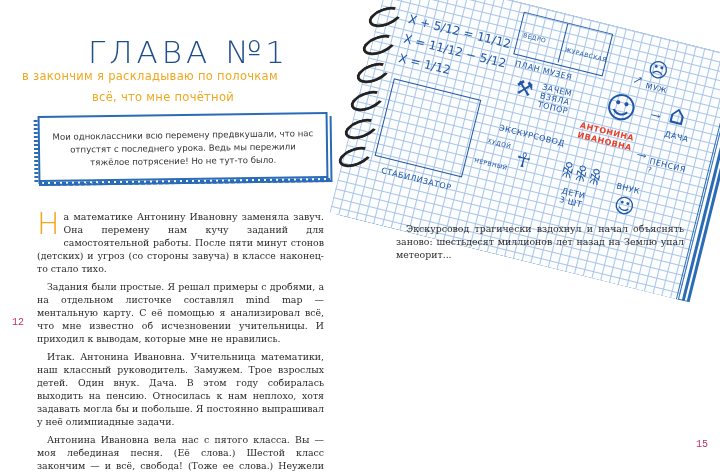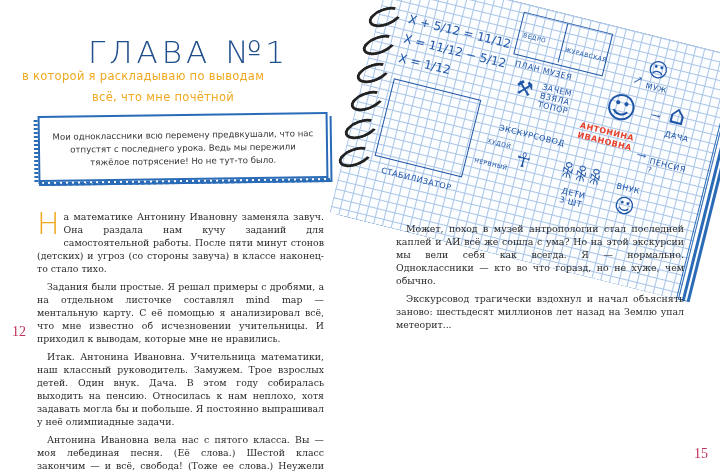--- a/index.html
+++ b/index.html
@@ -49,22 +49,22 @@
   .left-body { left: 37px; top: 210px; width: 287px; }
   .right-body { left: 396px; top: 222px; width: 288px; }
   .body-text p { text-indent: 10px; margin-bottom: 5px; }
   .body-text p.first { text-indent: 0; }
   .dropcap {
     float: left; font-family: "DejaVu Sans", sans-serif; font-size: 30px; line-height: 26px;
     color: #f0a81e; margin-right: 4px; margin-top: 1px; font-weight: 300;
   }
 
   .page-num {
-    position: absolute; bottom: 12px; font-family: Liberation Serif, serif;
-    font-size: 14px; color: #c0325a;
+    position: absolute; bottom: 24px; font-family: Liberation Mono, monospace;
+    font-size: 10px; color: #c0325a;
   }
   .num-left { left: 12px; }
   .num-right { right: 12px; }
 
   
   .notebook {
     position: absolute; left: 390px; top: -30px; width: 360px; height: 250px;
     transform: rotate(14deg); transform-origin: 0 0;
     background-color: #fbfdff;
     background-image:
@@ -89,29 +89,29 @@
   }
   .math-line { position: absolute; font-family: "DejaVu Sans", sans-serif; color: #1f56a8; font-size: 12px; white-space: nowrap; }
   .arrow { position: absolute; color: #1f56a8; font-size: 12px; }
   .stick { position: absolute; color: #1f56a8; font-size: 20px; font-family: "DejaVu Sans", sans-serif; }
 </style>
 </head>
 <body>
 
 <div class="page page-left">
   <div class="chapter-title">ГЛАВА №1</div>
-  <div class="chapter-sub1">в которой я раскладываю по выводам</div>
+  <div class="chapter-sub1">в закончим я раскладываю по полочкам</div>
   <div class="chapter-sub2">всё, что мне почётной</div>
 
   <div class="note-box">
     <div class="note-text">Мои одноклассники всю перемену предвкушали, что нас отпустят с последнего урока. Ведь мы пережили тяжёлое потрясение! Но не тут-то было.</div>
   </div>
 
   <div class="body-text left-body">
-    <p class="first"><span class="dropcap">Н</span><span>а математике Антонину Ивановну заменяла завуч. Она раздала нам кучу заданий для самостоятельной работы. После пяти минут стонов (детских) и угроз (со стороны завуча) в классе наконец-то стало тихо.</span></p>
+    <p class="first"><span class="dropcap">Н</span><span>а математике Антонину Ивановну заменяла завуч. Она перемену нам кучу заданий для самостоятельной работы. После пяти минут стонов (детских) и угроз (со стороны завуча) в классе наконец-то стало тихо.</span></p>
     <p>Задания были простые. Я решал примеры с дробями, а на отдельном листочке составлял mind map — ментальную карту. С её помощью я анализировал всё, что мне известно об исчезновении учительницы. И приходил к выводам, которые мне не нравились.</p>
     <p>Итак. Антонина Ивановна. Учительница математики, наш классный руководитель. Замужем. Трое взрослых детей. Один внук. Дача. В этом году собиралась выходить на пенсию. Относилась к нам неплохо, хотя задавать могла бы и побольше. Я постоянно выпрашивал у неё олимпиадные задачи.</p>
     <p>Антонина Ивановна вела нас с пятого класса. Вы — моя лебединая песня. (Её слова.) Шестой класс закончим — и всё, свобода! (Тоже ее слова.) Неужели АИ сбежала на волю за пять месяцев до почётной пенсии?</p>
   </div>
 
   <div class="page-num num-left">12</div>
 </div>
 
 <div class="page page-right"></div>
 
@@ -160,17 +160,16 @@
 </div>
 
 <div class="spiral" style="top:8px;"></div>
 <div class="spiral" style="left:362px; top:36px;"></div>
 <div class="spiral" style="left:356px; top:64px;"></div>
 <div class="spiral" style="left:350px; top:92px;"></div>
 <div class="spiral" style="left:344px; top:120px;"></div>
 <div class="spiral" style="left:338px; top:148px;"></div>
 
 <div class="body-text right-body">
-  <p>Может, поход в музей антропологии стал последней каплей и АИ всё же сошла с ума? Но на этой экскурсии мы вели себя как всегда. Я — нормально. Одноклассники — кто во что горазд, но не хуже, чем обычно.</p>
   <p>Экскурсовод трагически вздохнул и начал объяснять заново: шестьдесят миллионов лет назад на Землю упал метеорит...</p>
 </div>
 
 <div class="page-num num-right">15</div>
 
 </body></html>

